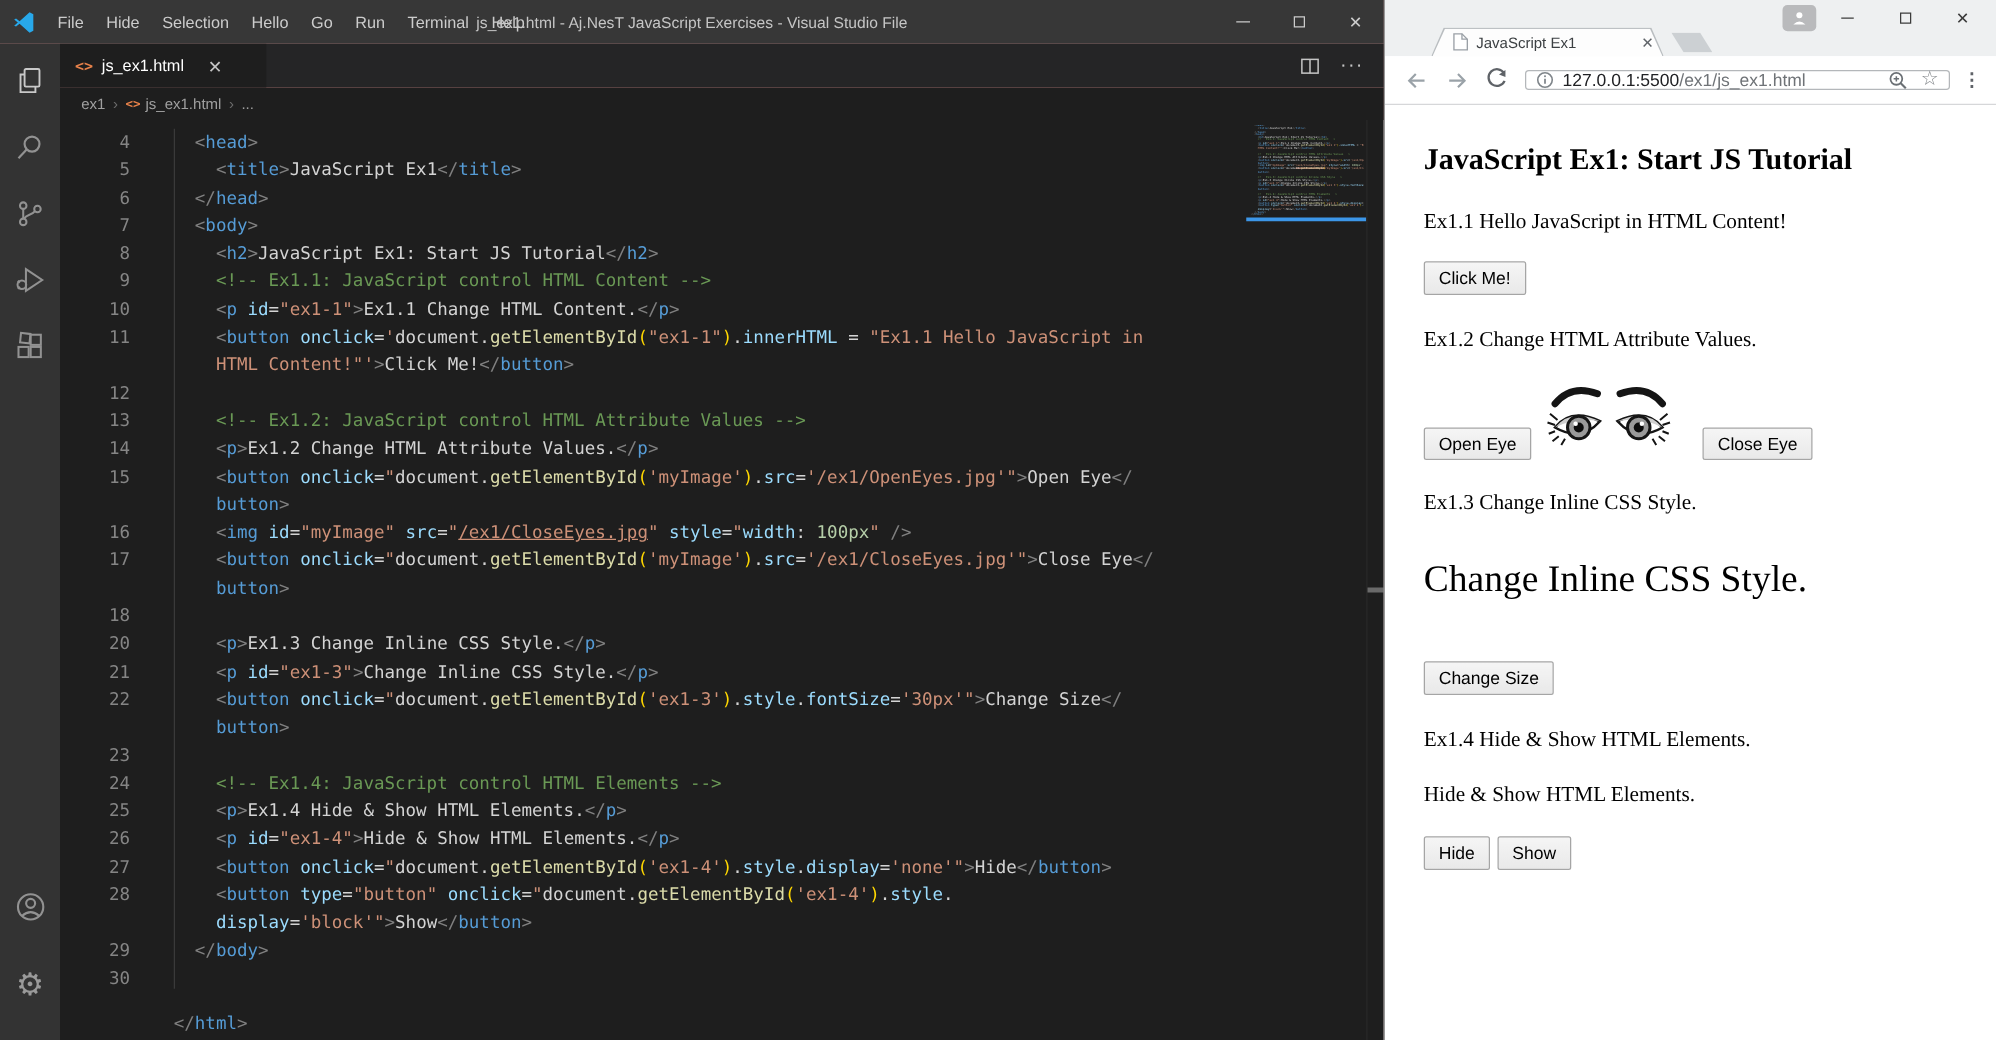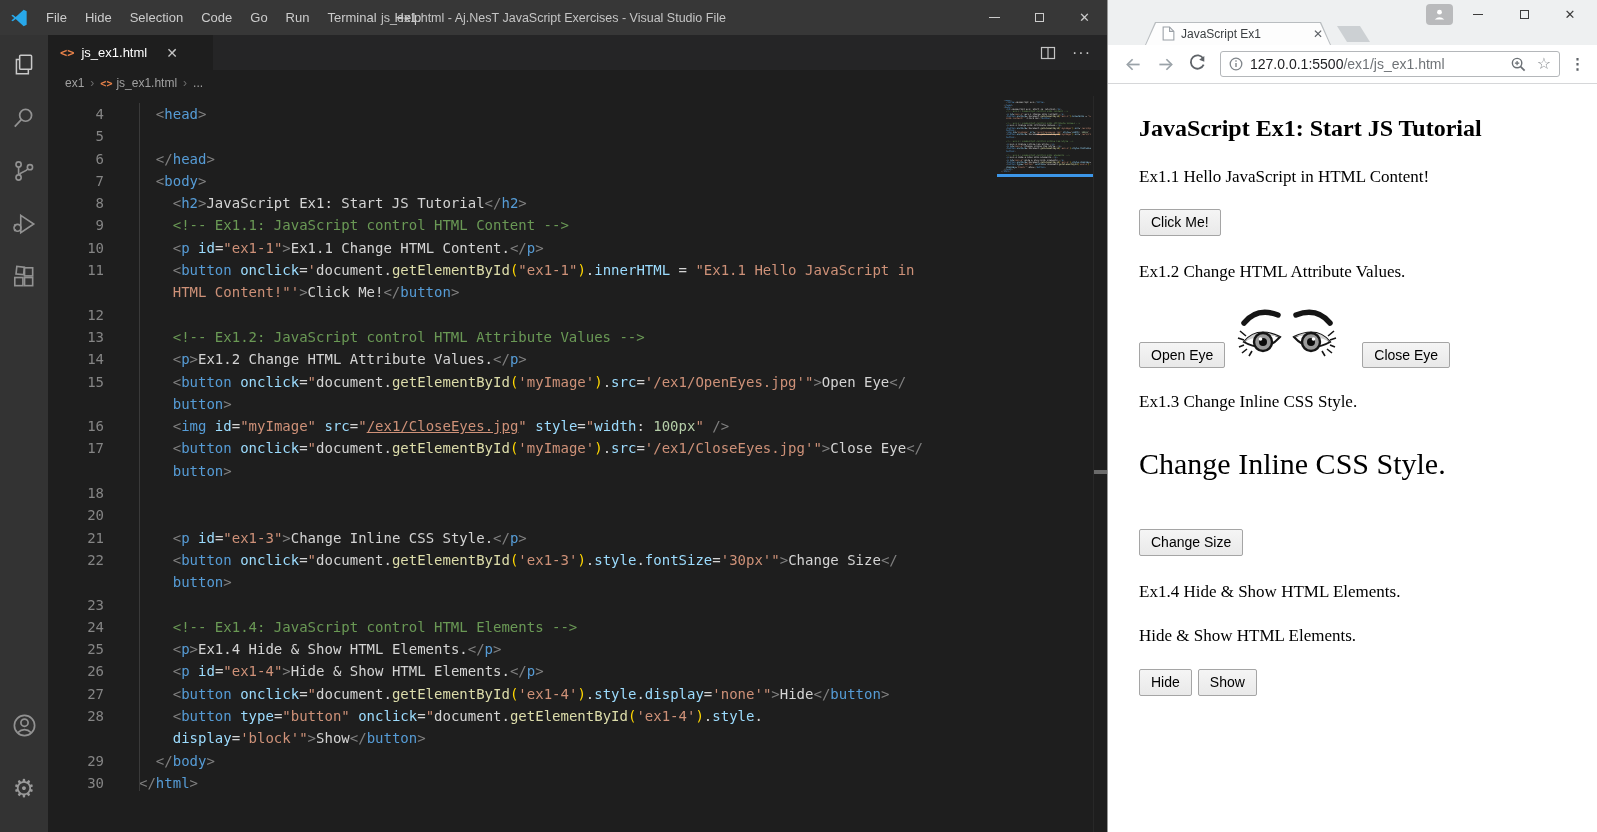--- a/index.html
+++ b/index.html
@@ -70,21 +70,21 @@
   .cr-tab-content{position:absolute;inset:0;display:flex;align-items:center;padding:0 8px 0 17px;gap:6px;
                   font-size:12px;color:#3c4043;}
   .cr-tab-label{flex:1;white-space:nowrap;overflow:hidden;}
   .cr-tab-close{color:#5f6368;font-size:12px;}
   .cr-newtab{position:absolute;left:229px;top:26px;width:33px;height:16px;background:#ccd0d3;
              clip-path:polygon(0 0,23px 0,33px 16px,10px 16px);}
 
   .cr-toolbar{position:absolute;top:45px;left:0;right:0;height:39px;background:#ffffff;
               border-bottom:1px solid #d6d7d9;display:flex;align-items:center;padding-left:12px;}
   .nav-ic{width:26px;height:26px;display:flex;align-items:center;justify-content:center;margin-right:6px;}
-  .omnibox{margin-left:4px;width:340px;height:26px;border:1px solid #b4b7ba;border-radius:3px;background:#fff;
+  .omnibox{margin-left:4px;width:340px;height:16px;border:1px solid #b4b7ba;border-radius:3px;background:#fff;
            display:flex;align-items:center;padding:0 8px;gap:7px;}
   .url{font-size:14px;white-space:nowrap;overflow:hidden;}
   .url-host{color:#202124;}
   .url-path{color:#6f7377;}
   .omni-right{margin-left:auto;display:flex;align-items:center;gap:10px;}
   .star{font-size:16px;color:#85898d;line-height:1;}
   .cr-dots{margin-left:10px;color:#5f6368;font-size:15px;font-weight:bold;letter-spacing:0;}
 
   .cr-page{position:absolute;top:84px;left:0;right:0;bottom:0;background:#fff;overflow:hidden;
            padding:10px 6px 0 31px;font-family:"Liberation Serif",serif;color:#000;}
@@ -107,21 +107,21 @@
 
   <section id="vscode">
     <div class="vs-titlebar">
       <svg class="vs-logo" viewBox="0 0 24 24">
         <path fill="#28a8ea" d="M17.6 2.2 L8 10.8 4.6 8.2 2.8 9 6.3 12 2.8 15 4.6 15.8 8 13.2 17.6 21.8 21.2 20 V4 Z"></path>
       </svg>
       <nav id="vs-menus">
           <span class="menu-item">File</span>
           <span class="menu-item">Hide</span>
           <span class="menu-item">Selection</span>
-          <span class="menu-item">Code</span>
+          <span class="menu-item">Hello</span>
           <span class="menu-item">Go</span>
           <span class="menu-item">Run</span>
           <span class="menu-item">Terminal</span>
           <span class="menu-item">Help</span>
         </nav>
       <div class="vs-title">js_ex1.html - Aj.NesT JavaScript Exercises - Visual Studio File</div>
       <div class="vs-controls">
         <div class="vs-ctrl">
             <span class="glyph-min"></span>
           </div>
@@ -203,50 +203,50 @@
       <span class="crumb-icon">&lt;&gt;</span>
       <span>js_ex1.html</span>
       <span class="crumb-sep">›</span>
       <span>...</span>
     </div>
 
     <div class="editor">
       <div class="indent-guide"></div>
       <div id="code">
           <div class="crow"><span class="gut">4</span><span class="cl" style="padding-left: 2ch;"><span class="tok-g">&lt;</span><span class="tok-t">head</span><span class="tok-g">&gt;</span></span></div>
-          <div class="crow"><span class="gut">5</span></div>
+          <div class="crow"><span class="gut">5</span><span class="cl" style="padding-left: 4ch;"><span class="tok-g">&lt;</span><span class="tok-t">title</span><span class="tok-g">&gt;</span><span class="tok-w">JavaScript Ex1</span><span class="tok-g">&lt;/</span><span class="tok-t">title</span><span class="tok-g">&gt;</span></span></div>
           <div class="crow"><span class="gut">6</span><span class="cl" style="padding-left: 2ch;"><span class="tok-g">&lt;/</span><span class="tok-t">head</span><span class="tok-g">&gt;</span></span></div>
           <div class="crow"><span class="gut">7</span><span class="cl" style="padding-left: 2ch;"><span class="tok-g">&lt;</span><span class="tok-t">body</span><span class="tok-g">&gt;</span></span></div>
           <div class="crow"><span class="gut">8</span><span class="cl" style="padding-left: 4ch;"><span class="tok-g">&lt;</span><span class="tok-t">h2</span><span class="tok-g">&gt;</span><span class="tok-w">JavaScript Ex1: Start JS Tutorial</span><span class="tok-g">&lt;/</span><span class="tok-t">h2</span><span class="tok-g">&gt;</span></span></div>
           <div class="crow"><span class="gut">9</span><span class="cl" style="padding-left: 4ch;"><span class="tok-c">&lt;!-- Ex1.1: JavaScript control HTML Content --&gt;</span></span></div>
           <div class="crow"><span class="gut">10</span><span class="cl" style="padding-left: 4ch;"><span class="tok-g">&lt;</span><span class="tok-t">p</span><span class="tok-a"> id</span><span class="tok-w">=</span><span class="tok-s">"ex1-1"</span><span class="tok-g">&gt;</span><span class="tok-w">Ex1.1 Change HTML Content.</span><span class="tok-g">&lt;/</span><span class="tok-t">p</span><span class="tok-g">&gt;</span></span></div>
           <div class="crow"><span class="gut">11</span><span class="cl" style="padding-left: 4ch;"><span class="tok-g">&lt;</span><span class="tok-t">button</span><span class="tok-a"> onclick</span><span class="tok-w">=</span><span class="tok-s">'</span><span class="tok-w">document</span><span class="tok-w">.</span><span class="tok-f">getElementById</span><span class="tok-p">(</span><span class="tok-s">"ex1-1"</span><span class="tok-p">)</span><span class="tok-w">.</span><span class="tok-a">innerHTML</span><span class="tok-w"> = </span><span class="tok-s">"Ex1.1 Hello JavaScript in</span></span></div>
           <div class="crow"><span class="gut"></span><span class="cl" style="padding-left: 4ch;"><span class="tok-s">HTML Content!"'</span><span class="tok-g">&gt;</span><span class="tok-w">Click Me!</span><span class="tok-g">&lt;/</span><span class="tok-t">button</span><span class="tok-g">&gt;</span></span></div>
           <div class="crow"><span class="gut">12</span><span class="cl" style="padding-left: 4ch;"></span></div>
           <div class="crow"><span class="gut">13</span><span class="cl" style="padding-left: 4ch;"><span class="tok-c">&lt;!-- Ex1.2: JavaScript control HTML Attribute Values --&gt;</span></span></div>
           <div class="crow"><span class="gut">14</span><span class="cl" style="padding-left: 4ch;"><span class="tok-g">&lt;</span><span class="tok-t">p</span><span class="tok-g">&gt;</span><span class="tok-w">Ex1.2 Change HTML Attribute Values.</span><span class="tok-g">&lt;/</span><span class="tok-t">p</span><span class="tok-g">&gt;</span></span></div>
           <div class="crow"><span class="gut">15</span><span class="cl" style="padding-left: 4ch;"><span class="tok-g">&lt;</span><span class="tok-t">button</span><span class="tok-a"> onclick</span><span class="tok-w">=</span><span class="tok-s">"</span><span class="tok-w">document</span><span class="tok-w">.</span><span class="tok-f">getElementById</span><span class="tok-p">(</span><span class="tok-s">'myImage'</span><span class="tok-p">)</span><span class="tok-w">.</span><span class="tok-a">src</span><span class="tok-w">=</span><span class="tok-s">'/ex1/OpenEyes.jpg'</span><span class="tok-s">"</span><span class="tok-g">&gt;</span><span class="tok-w">Open Eye</span><span class="tok-g">&lt;/</span></span></div>
           <div class="crow"><span class="gut"></span><span class="cl" style="padding-left: 4ch;"><span class="tok-t">button</span><span class="tok-g">&gt;</span></span></div>
           <div class="crow"><span class="gut">16</span><span class="cl" style="padding-left: 4ch;"><span class="tok-g">&lt;</span><span class="tok-t">img</span><span class="tok-a"> id</span><span class="tok-w">=</span><span class="tok-s">"myImage"</span><span class="tok-a"> src</span><span class="tok-w">=</span><span class="tok-s">"</span><span class="tok-u">/ex1/CloseEyes.jpg</span><span class="tok-s">"</span><span class="tok-a"> style</span><span class="tok-w">=</span><span class="tok-s">"</span><span class="tok-a">width</span><span class="tok-w">: </span><span class="tok-n">100px</span><span class="tok-s">"</span><span class="tok-g"> /&gt;</span></span></div>
           <div class="crow"><span class="gut">17</span><span class="cl" style="padding-left: 4ch;"><span class="tok-g">&lt;</span><span class="tok-t">button</span><span class="tok-a"> onclick</span><span class="tok-w">=</span><span class="tok-s">"</span><span class="tok-w">document</span><span class="tok-w">.</span><span class="tok-f">getElementById</span><span class="tok-p">(</span><span class="tok-s">'myImage'</span><span class="tok-p">)</span><span class="tok-w">.</span><span class="tok-a">src</span><span class="tok-w">=</span><span class="tok-s">'/ex1/CloseEyes.jpg'</span><span class="tok-s">"</span><span class="tok-g">&gt;</span><span class="tok-w">Close Eye</span><span class="tok-g">&lt;/</span></span></div>
           <div class="crow"><span class="gut"></span><span class="cl" style="padding-left: 4ch;"><span class="tok-t">button</span><span class="tok-g">&gt;</span></span></div>
           <div class="crow"><span class="gut">18</span><span class="cl" style="padding-left: 4ch;"></span></div>
-          <div class="crow"><span class="gut">20</span></div>
+          <div class="crow"><span class="gut">20</span><span class="cl" style="padding-left: 4ch;"><span class="tok-g">&lt;</span><span class="tok-t">p</span><span class="tok-g">&gt;</span><span class="tok-w">Ex1.3 Change Inline CSS Style.</span><span class="tok-g">&lt;/</span><span class="tok-t">p</span><span class="tok-g">&gt;</span></span></div>
           <div class="crow"><span class="gut">21</span><span class="cl" style="padding-left: 4ch;"><span class="tok-g">&lt;</span><span class="tok-t">p</span><span class="tok-a"> id</span><span class="tok-w">=</span><span class="tok-s">"ex1-3"</span><span class="tok-g">&gt;</span><span class="tok-w">Change Inline CSS Style.</span><span class="tok-g">&lt;/</span><span class="tok-t">p</span><span class="tok-g">&gt;</span></span></div>
           <div class="crow"><span class="gut">22</span><span class="cl" style="padding-left: 4ch;"><span class="tok-g">&lt;</span><span class="tok-t">button</span><span class="tok-a"> onclick</span><span class="tok-w">=</span><span class="tok-s">"</span><span class="tok-w">document</span><span class="tok-w">.</span><span class="tok-f">getElementById</span><span class="tok-p">(</span><span class="tok-s">'ex1-3'</span><span class="tok-p">)</span><span class="tok-w">.</span><span class="tok-a">style</span><span class="tok-w">.</span><span class="tok-a">fontSize</span><span class="tok-w">=</span><span class="tok-s">'30px'</span><span class="tok-s">"</span><span class="tok-g">&gt;</span><span class="tok-w">Change Size</span><span class="tok-g">&lt;/</span></span></div>
           <div class="crow"><span class="gut"></span><span class="cl" style="padding-left: 4ch;"><span class="tok-t">button</span><span class="tok-g">&gt;</span></span></div>
           <div class="crow"><span class="gut">23</span><span class="cl" style="padding-left: 4ch;"></span></div>
           <div class="crow"><span class="gut">24</span><span class="cl" style="padding-left: 4ch;"><span class="tok-c">&lt;!-- Ex1.4: JavaScript control HTML Elements --&gt;</span></span></div>
           <div class="crow"><span class="gut">25</span><span class="cl" style="padding-left: 4ch;"><span class="tok-g">&lt;</span><span class="tok-t">p</span><span class="tok-g">&gt;</span><span class="tok-w">Ex1.4 Hide &amp; Show HTML Elements.</span><span class="tok-g">&lt;/</span><span class="tok-t">p</span><span class="tok-g">&gt;</span></span></div>
           <div class="crow"><span class="gut">26</span><span class="cl" style="padding-left: 4ch;"><span class="tok-g">&lt;</span><span class="tok-t">p</span><span class="tok-a"> id</span><span class="tok-w">=</span><span class="tok-s">"ex1-4"</span><span class="tok-g">&gt;</span><span class="tok-w">Hide &amp; Show HTML Elements.</span><span class="tok-g">&lt;/</span><span class="tok-t">p</span><span class="tok-g">&gt;</span></span></div>
           <div class="crow"><span class="gut">27</span><span class="cl" style="padding-left: 4ch;"><span class="tok-g">&lt;</span><span class="tok-t">button</span><span class="tok-a"> onclick</span><span class="tok-w">=</span><span class="tok-s">"</span><span class="tok-w">document</span><span class="tok-w">.</span><span class="tok-f">getElementById</span><span class="tok-p">(</span><span class="tok-s">'ex1-4'</span><span class="tok-p">)</span><span class="tok-w">.</span><span class="tok-a">style</span><span class="tok-w">.</span><span class="tok-a">display</span><span class="tok-w">=</span><span class="tok-s">'none'</span><span class="tok-s">"</span><span class="tok-g">&gt;</span><span class="tok-w">Hide</span><span class="tok-g">&lt;/</span><span class="tok-t">button</span><span class="tok-g">&gt;</span></span></div>
           <div class="crow"><span class="gut">28</span><span class="cl" style="padding-left: 4ch;"><span class="tok-g">&lt;</span><span class="tok-t">button</span><span class="tok-a"> type</span><span class="tok-w">=</span><span class="tok-s">"button"</span><span class="tok-a"> onclick</span><span class="tok-w">=</span><span class="tok-s">"</span><span class="tok-w">document</span><span class="tok-w">.</span><span class="tok-f">getElementById</span><span class="tok-p">(</span><span class="tok-s">'ex1-4'</span><span class="tok-p">)</span><span class="tok-w">.</span><span class="tok-a">style</span><span class="tok-w">.</span></span></div>
           <div class="crow"><span class="gut"></span><span class="cl" style="padding-left: 4ch;"><span class="tok-a">display</span><span class="tok-w">=</span><span class="tok-s">'block'</span><span class="tok-s">"</span><span class="tok-g">&gt;</span><span class="tok-w">Show</span><span class="tok-g">&lt;/</span><span class="tok-t">button</span><span class="tok-g">&gt;</span></span></div>
           <div class="crow"><span class="gut">29</span><span class="cl" style="padding-left: 2ch;"><span class="tok-g">&lt;/</span><span class="tok-t">body</span><span class="tok-g">&gt;</span></span></div>
-          <div class="crow"><span class="gut">30</span><span class="cl" style="padding-left: 0ch;"><span class="tok-g">&lt;/</span><span class="tok-t">html</span><span class="tok-g">&gt;</span></span></div>
+          <div class="crow"><span class="gut">30</span><span class="cl" style="padding-left: 0ch; margin-top: 36px;"><span class="tok-g">&lt;/</span><span class="tok-t">html</span><span class="tok-g">&gt;</span></span></div>
         </div>
       <div id="minimap">
           <div class="crow"><span class="cl" style="padding-left: 2ch;"><span class="tok-g">&lt;</span><span class="tok-t">head</span><span class="tok-g">&gt;</span></span></div>
           <div class="crow"><span class="cl" style="padding-left: 4ch;"><span class="tok-g">&lt;</span><span class="tok-t">title</span><span class="tok-g">&gt;</span><span class="tok-w">JavaScript Ex1</span><span class="tok-g">&lt;/</span><span class="tok-t">title</span><span class="tok-g">&gt;</span></span></div>
           <div class="crow"><span class="cl" style="padding-left: 2ch;"><span class="tok-g">&lt;/</span><span class="tok-t">head</span><span class="tok-g">&gt;</span></span></div>
           <div class="crow"><span class="cl" style="padding-left: 2ch;"><span class="tok-g">&lt;</span><span class="tok-t">body</span><span class="tok-g">&gt;</span></span></div>
           <div class="crow"><span class="cl" style="padding-left: 4ch;"><span class="tok-g">&lt;</span><span class="tok-t">h2</span><span class="tok-g">&gt;</span><span class="tok-w">JavaScript Ex1: Start JS Tutorial</span><span class="tok-g">&lt;/</span><span class="tok-t">h2</span><span class="tok-g">&gt;</span></span></div>
           <div class="crow"><span class="cl" style="padding-left: 4ch;"><span class="tok-c">&lt;!-- Ex1.1: JavaScript control HTML Content --&gt;</span></span></div>
           <div class="crow"><span class="cl" style="padding-left: 4ch;"><span class="tok-g">&lt;</span><span class="tok-t">p</span><span class="tok-a"> id</span><span class="tok-w">=</span><span class="tok-s">"ex1-1"</span><span class="tok-g">&gt;</span><span class="tok-w">Ex1.1 Change HTML Content.</span><span class="tok-g">&lt;/</span><span class="tok-t">p</span><span class="tok-g">&gt;</span></span></div>
           <div class="crow"><span class="cl" style="padding-left: 4ch;"><span class="tok-g">&lt;</span><span class="tok-t">button</span><span class="tok-a"> onclick</span><span class="tok-w">=</span><span class="tok-s">'</span><span class="tok-w">document</span><span class="tok-w">.</span><span class="tok-f">getElementById</span><span class="tok-p">(</span><span class="tok-s">"ex1-1"</span><span class="tok-p">)</span><span class="tok-w">.</span><span class="tok-a">innerHTML</span><span class="tok-w"> = </span><span class="tok-s">"Ex1.1 Hello JavaScript in</span></span></div>

